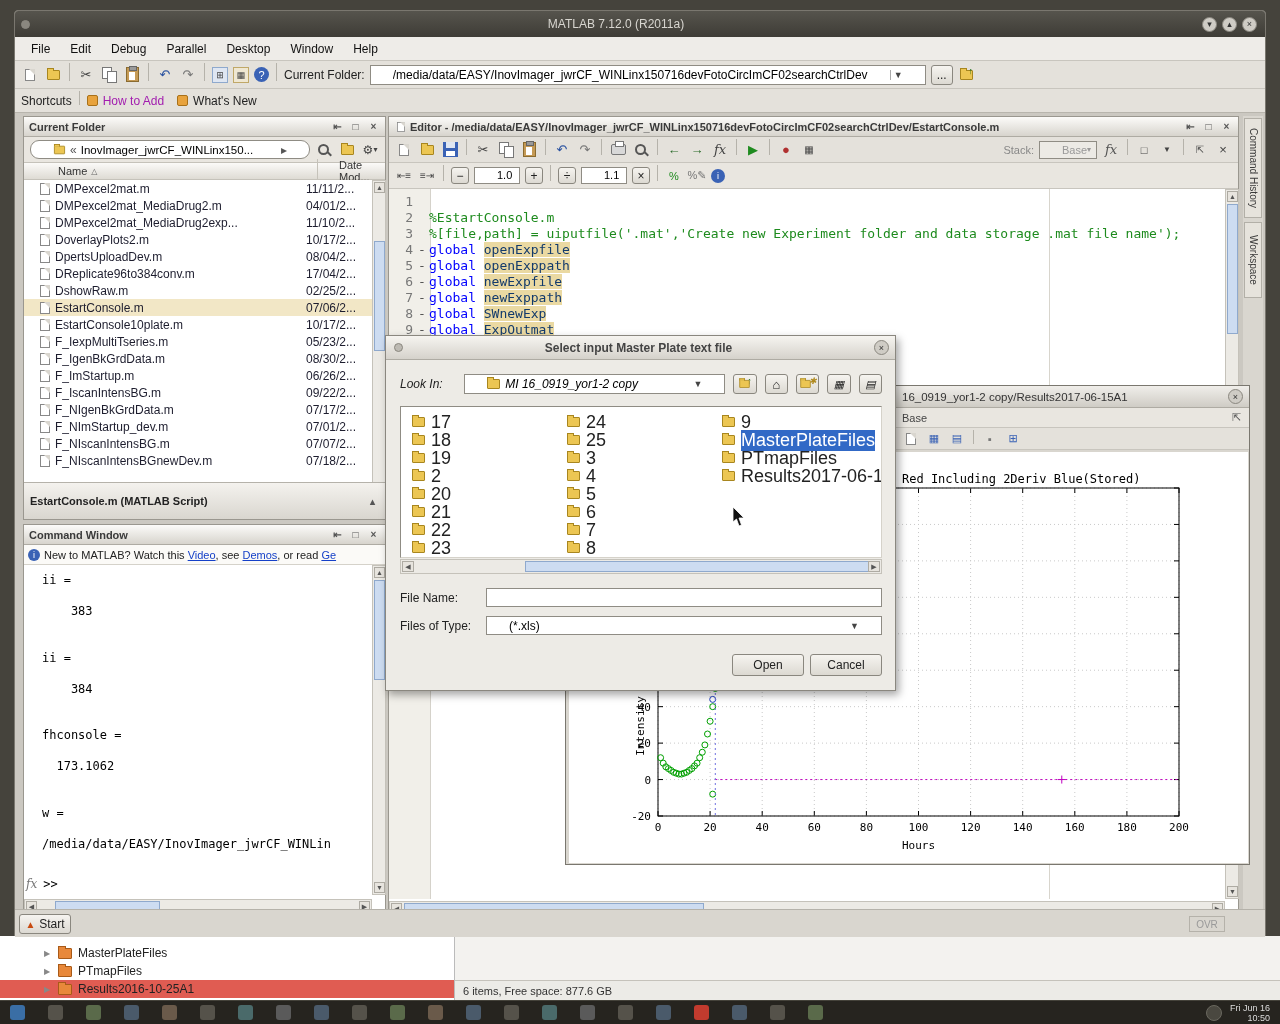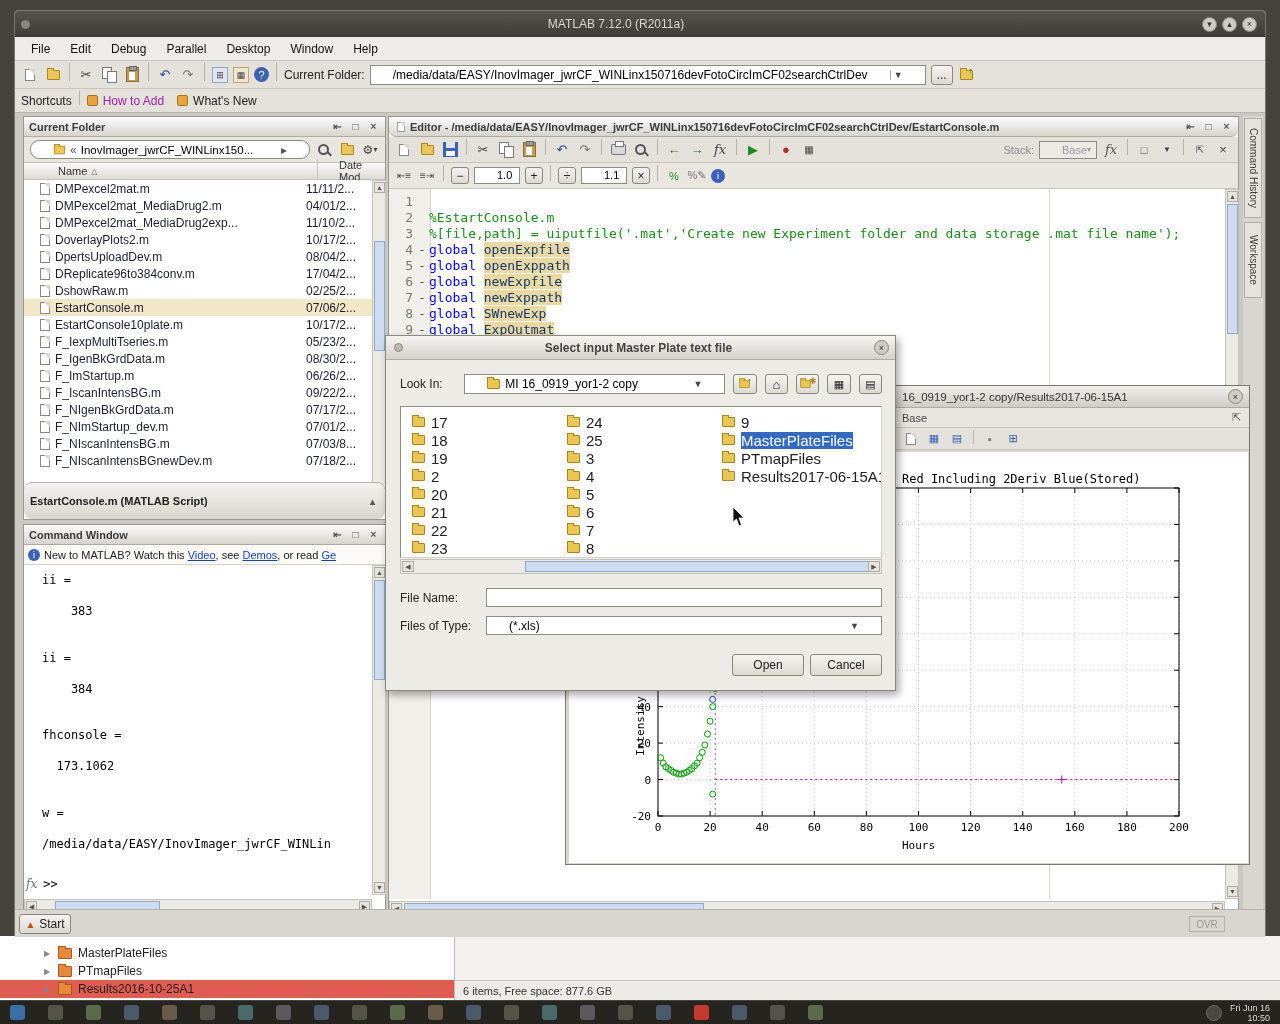--- a/index.html
+++ b/index.html
@@ -42,21 +42,21 @@
 .cf-row.sel{background:#f2e7c6;}
 .cf-name{flex:1;white-space:nowrap;overflow:hidden;}
 .cf-date{width:62px;flex:none;white-space:nowrap;overflow:hidden;}
 .code-row{display:flex;height:16px;align-items:center;font-family:"DejaVu Sans Mono",monospace;font-size:13px;}
 .ln{width:26px;text-align:right;color:#777;flex:none;padding-right:2px;}
 .lm{width:14px;text-align:center;color:#555;flex:none;}
 .lc{white-space:pre;}
 .cm{color:#1e8b1e;}
 .kw{color:#0000ff;}
 .gv{color:#123a6b;background:#ead9a2;}
-.dlg-item{display:flex;align-items:center;gap:6px;height:18px;font-size:15px;color:#222;padding:0 3px;}
+.dlg-item{display:flex;align-items:center;gap:6px;height:18px;font-size:18px;color:#222;padding:0 3px;}
 .dlg-item-label{white-space:nowrap;}
 .dlg-item.dsel .dlg-item-label{background:#3169c6;color:#fff;outline:1px dotted #fff;}
 .vtab{position:absolute;left:1px;width:18px;background:#e6e3dc;border:1px solid #b2afa7;writing-mode:vertical-rl;font-size:10px;color:#3a3a3a;display:flex;align-items:center;justify-content:center;padding:6px 0;}
 .fm-row{display:flex;align-items:center;gap:6px;height:18px;padding-left:44px;font-size:12px;color:#222;}
 .fm-row .exp{color:#888;font-size:8px;width:8px;}
 .fm-row.fmsel{background:#e05c52;}
 .ffold{display:inline-block;width:14px;height:11px;background:#e8883a;border:1px solid #a85a18;border-radius:1px;position:relative;flex:none;}
 .ffold::before{content:"";position:absolute;top:-3px;left:-1px;width:6px;height:2px;background:#e8883a;border:1px solid #a85a18;border-bottom:none;}
 .link{color:#1540c8;text-decoration:underline;}
 .tb-ic{width:15px;height:15px;border-radius:3px;flex:none;}
@@ -258,34 +258,34 @@
           <span class="cf-date">07/17/2...</span>
         </div>
         <div class="cf-row">
           <span class="doc"></span>
           <span class="cf-name">F_NImStartup_dev.m</span>
           <span class="cf-date">07/01/2...</span>
         </div>
         <div class="cf-row">
           <span class="doc"></span>
           <span class="cf-name">F_NIscanIntensBG.m</span>
-          <span class="cf-date">07/03/8...</span>
+          <span class="cf-date">07/07/2...</span>
         </div>
         <div class="cf-row">
           <span class="doc"></span>
           <span class="cf-name">F_NIscanIntensBGnewDev.m</span>
           <span class="cf-date">07/18/2...</span>
         </div>
       </div>
     <div class="abs sb-track" style="left:348px;top:63px;width:14px;height:321px;">
       <span class="sb-btn" style="left:1px;top:1px;width:11px;height:11px;">▲</span>
       <span class="sb-thumb" style="left:1px;top:60px;width:11px;height:110px;"></span>
       <span class="sb-btn" style="left:1px;bottom:1px;width:11px;height:11px;">▼</span>
     </div>
-    <div class="abs" style="left:0;bottom:0;width:100%;height:28px;background:linear-gradient(#f4f2ee,#d9d6cf);border-top:1px solid #b5b2aa;display:flex;align-items:center;font-size:11px;color:#222;padding:18px 6px;border-radius:8px;">
+    <div class="abs" style="left:0;bottom:0;width:100%;height:28px;background:linear-gradient(#f4f2ee,#d9d6cf);border-top:1px solid #b5b2aa;display:flex;align-items:center;font-size:11px;color:#222;padding:18px 6px;">
       <span style="font-weight:bold;">EstartConsole.m (MATLAB Script)</span>
       <span class="hic" style="margin-left:auto;color:#555;">▴</span>
     </div>
   </div>
 
   <div class="abs" style="left:8px;top:513px;width:363px;height:390px;background:#fff;border:1px solid #9a978f;">
     <div class="phead" style="height:20px;">
       <span>Command Window</span>
       <span class="hicons">
         <span class="hic">⇤</span>
@@ -327,21 +327,21 @@
       <span class="sb-btn" style="left:1px;bottom:1px;width:11px;height:11px;">▼</span>
     </div>
     <div class="abs sb-track" style="left:0;top:374px;width:348px;height:14px;">
       <span class="sb-btn" style="left:1px;top:1px;width:11px;height:11px;">◀</span>
       <span class="sb-thumb" style="left:30px;top:1px;width:105px;height:11px;"></span>
       <span class="sb-btn" style="right:1px;top:1px;width:11px;height:11px;">▶</span>
     </div>
   </div>
 
   <div class="abs" style="left:373px;top:105px;width:851px;height:800px;background:#fff;border:1px solid #9a978f;">
-    <div class="phead" style="height:20px;border-radius:7px;">
+    <div class="phead" style="height:20px;">
       <span class="hic" style="margin-right:3px;">
           <span class="doc" style="transform:scale(.8);"></span>
         </span>
       <span style="white-space:nowrap;overflow:hidden;max-width:700px;">Editor - /media/data/EASY/InovImager_jwrCF_WINLinx150716devFotoCircImCF02searchCtrlDev/EstartConsole.m</span>
       <span class="hicons">
         <span class="hic">⇤</span>
         <span class="hic">□</span>
         <span class="hic">×</span>
       </span>
     </div>
@@ -632,21 +632,21 @@
       <text x="78" y="265" text-anchor="middle" font-size="11" font-family="DejaVu Sans Mono, monospace" fill="#000" transform="rotate(-90 78 265)">Intensity</text>
     </svg>
 </div>
 
 <div class="abs" style="left:385px;top:335px;width:511px;height:356px;background:#edebe6;border:1px solid #8a877f;box-shadow:3px 4px 8px rgba(0,0,0,.35);z-index:4;">
   <div style="height:24px;background:linear-gradient(#f6f4f0,#d5d2cb);border-bottom:1px solid #aeaba3;display:flex;align-items:center;">
     <span class="circ" style="width:9px;height:9px;margin-left:8px;background:#bdbab3;"></span>
     <span style="flex:1;text-align:center;font-size:12px;font-weight:bold;color:#444;">Select input Master Plate text file</span>
     <span class="circ" style="margin-right:6px;">×</span>
   </div>
-  <div style="position:absolute;left:14px;top:38px;display:flex;align-items:center;gap:8px;width:482px;">
+  <div style="position:absolute;left:14px;top:38px;display:flex;align-items:center;gap:8px;width:482px;font-style:italic;">
     <span style="font-size:12px;color:#222;width:58px;">Look In:</span>
     <span class="inp" style="width:268px;height:20px;display:flex;align-items:center;gap:5px;">
       <span class="fold"></span>
       <span style="flex:1;font-size:12px;white-space:nowrap;overflow:hidden;">MI 16_0919_yor1-2 copy</span>
       <span style="font-size:9px;color:#444;">▼</span>
     </span>
     <span class="btn" style="width:24px;height:20px;">
         <span class="fold" style="transform:scale(.8);"></span>
         <span style="font-size:9px;color:#1a6b1a;margin-left:-4px;margin-top:-6px;">↑</span>
       </span>

